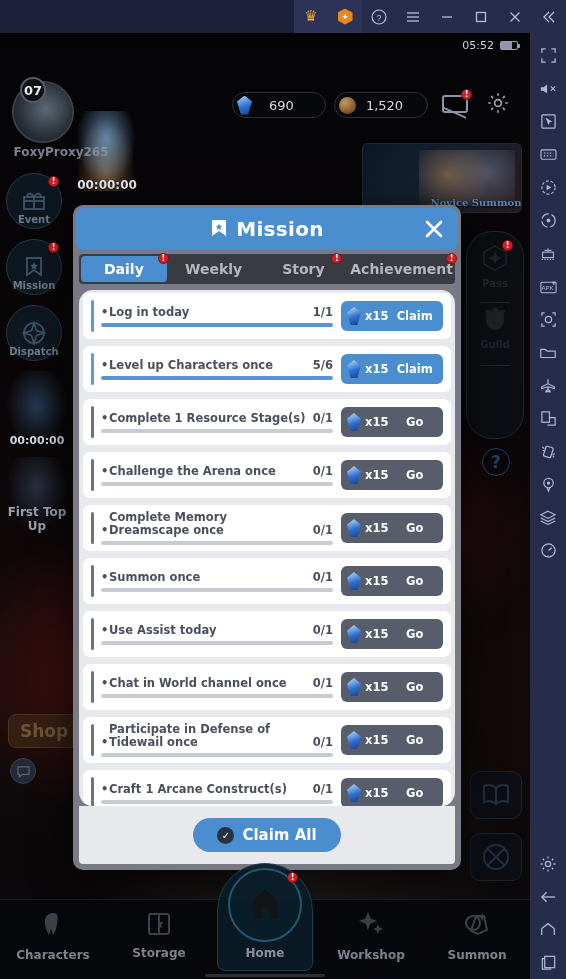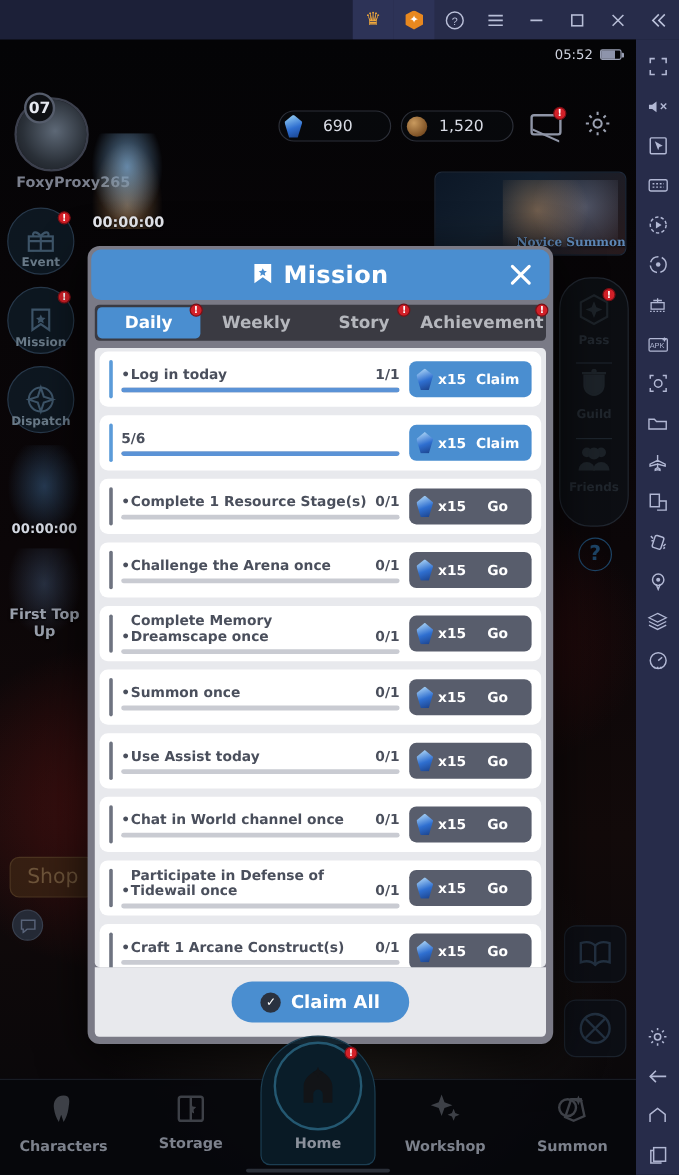--- a/index.html
+++ b/index.html
@@ -183,21 +183,21 @@
     background: radial-gradient(ellipse at 50% 40%, rgba(80,110,150,.4), transparent 70%);
   }
   .promo-label {
     position: absolute; bottom: -2px; left: -8px; width: 78px; text-align: center;
     color: #9aa0ac; font-size: 12px; font-weight: bold; text-shadow: 0 1px 2px #000;
   }
 
   .shop-btn {
     position: absolute; left: 8px; top: 681px; width: 72px; height: 34px;
     border-radius: 8px; border: 1px solid #4b3420; background: rgba(60,38,20,.75);
-    color: #6d543a; font-size: 17px; font-weight: normal;
+    color: #6d543a; font-size: 17px; font-weight: bold;
     display: flex; align-items: center; justify-content: center;
   }
   .chat-btn {
     position: absolute; left: 10px; top: 725px; width: 26px; height: 26px;
     border-radius: 50%; background: rgba(40,48,62,.85); border: 1px solid #39404f;
     display: flex; align-items: center; justify-content: center; color: #59647a;
   }
 
   
   .rail-right {
@@ -283,21 +283,21 @@
   .tab {
     position: relative; flex: 1; height: 26px; margin: 2px; border-radius: 4px;
     display: flex; align-items: center; justify-content: center;
     color: #b5b7bd; font-size: 14px; font-weight: bold;
   }
   .tab.active { background: #4a8ed0; color: #fff; }
   .tab .badge-sm { top: -3px; right: 4px; }
   .tab.active .badge-sm { right: -2px; }
 
   .list {
-    flex: 1; margin: 6px 6px 0 6px; background: #e8e9ed; border-radius: 4px;
+    flex: 1; margin: 6px 6px 0 6px; background: #e8e9ed; border-radius: 14px;
     overflow: hidden; padding: 3px 4px 0 4px; position: relative;
   }
   .mrow {
     display: flex; align-items: center; background: #fff; border-radius: 7px;
     height: 46px; margin-bottom: 7px; padding-left: 8px; position: relative;
   }
   .mrow .accent {
     width: 3px; height: 32px; border-radius: 2px; background: #6e7380; flex: none;
   }
   .mrow.done .accent { background: #5b9bd9; }
@@ -634,30 +634,20 @@
       <div class="rr-sep"></div>
       <div class="rr-item">
         <svg class="rr-glyph" width="26" height="26" viewBox="0 0 26 26" fill="none" stroke="#1c2228" stroke-width="1.8">
             <path d="M5 6 h16 v8 a8 8 0 0 1 -8 8 a8 8 0 0 1 -8 -8 z" fill="#1c2228"></path>
             <line x1="3" y1="4" x2="23" y2="4"></line>
             <circle cx="13" cy="2.5" r="1.4" fill="#1c2228"></circle>
           </svg>
         <span class="rr-label">Guild</span>
       </div>
       <div class="rr-sep"></div>
-      <div class="rr-item">
-        <svg class="rr-glyph" width="28" height="24" viewBox="0 0 28 24" fill="#1c2228">
-            <circle cx="8" cy="7" r="4"></circle>
-            <circle cx="20" cy="7" r="4"></circle>
-            <circle cx="14" cy="8" r="5"></circle>
-            <path d="M1 22 a7 7 0 0 1 14 0 z"></path>
-            <path d="M13 22 a7 7 0 0 1 14 0 z"></path>
-          </svg>
-        <span class="rr-label">Friends</span>
-      </div>
     </div>
     <div class="help-btn">?</div>
 
     <div class="sq-btn sq-book">
       <svg width="30" height="26" viewBox="0 0 30 26" fill="none" stroke="#223040" stroke-width="2">
           <path d="M15 6 C11 2 6 3 3 4 v16 c3 -1 8 -2 12 2 4 -4 9 -3 12 -2 V4 c-3 -1 -8 -2 -12 2 z"></path>
           <line x1="15" y1="6" x2="15" y2="22"></line>
         </svg>
     </div>
     <div class="sq-btn sq-sword">
@@ -719,20 +709,21 @@
             <div class="m-btn claim">
               <span class="m-gem"></span>
               <span class="m-amt">x15</span>
               <span class="m-act">Claim</span>
             </div>
           </div>
           <div class="mrow done">
             <div class="accent"></div>
             <div class="m-main">
               <div class="m-toprow">
+                <div class="m-title">Level up Characters once</div>
                 <div class="m-count">5/6</div>
               </div>
               <div class="m-bar">
                 <div class="fill" style="width:100%"></div>
               </div>
             </div>
             <div class="m-btn claim">
               <span class="m-gem"></span>
               <span class="m-amt">x15</span>
               <span class="m-act">Claim</span>

